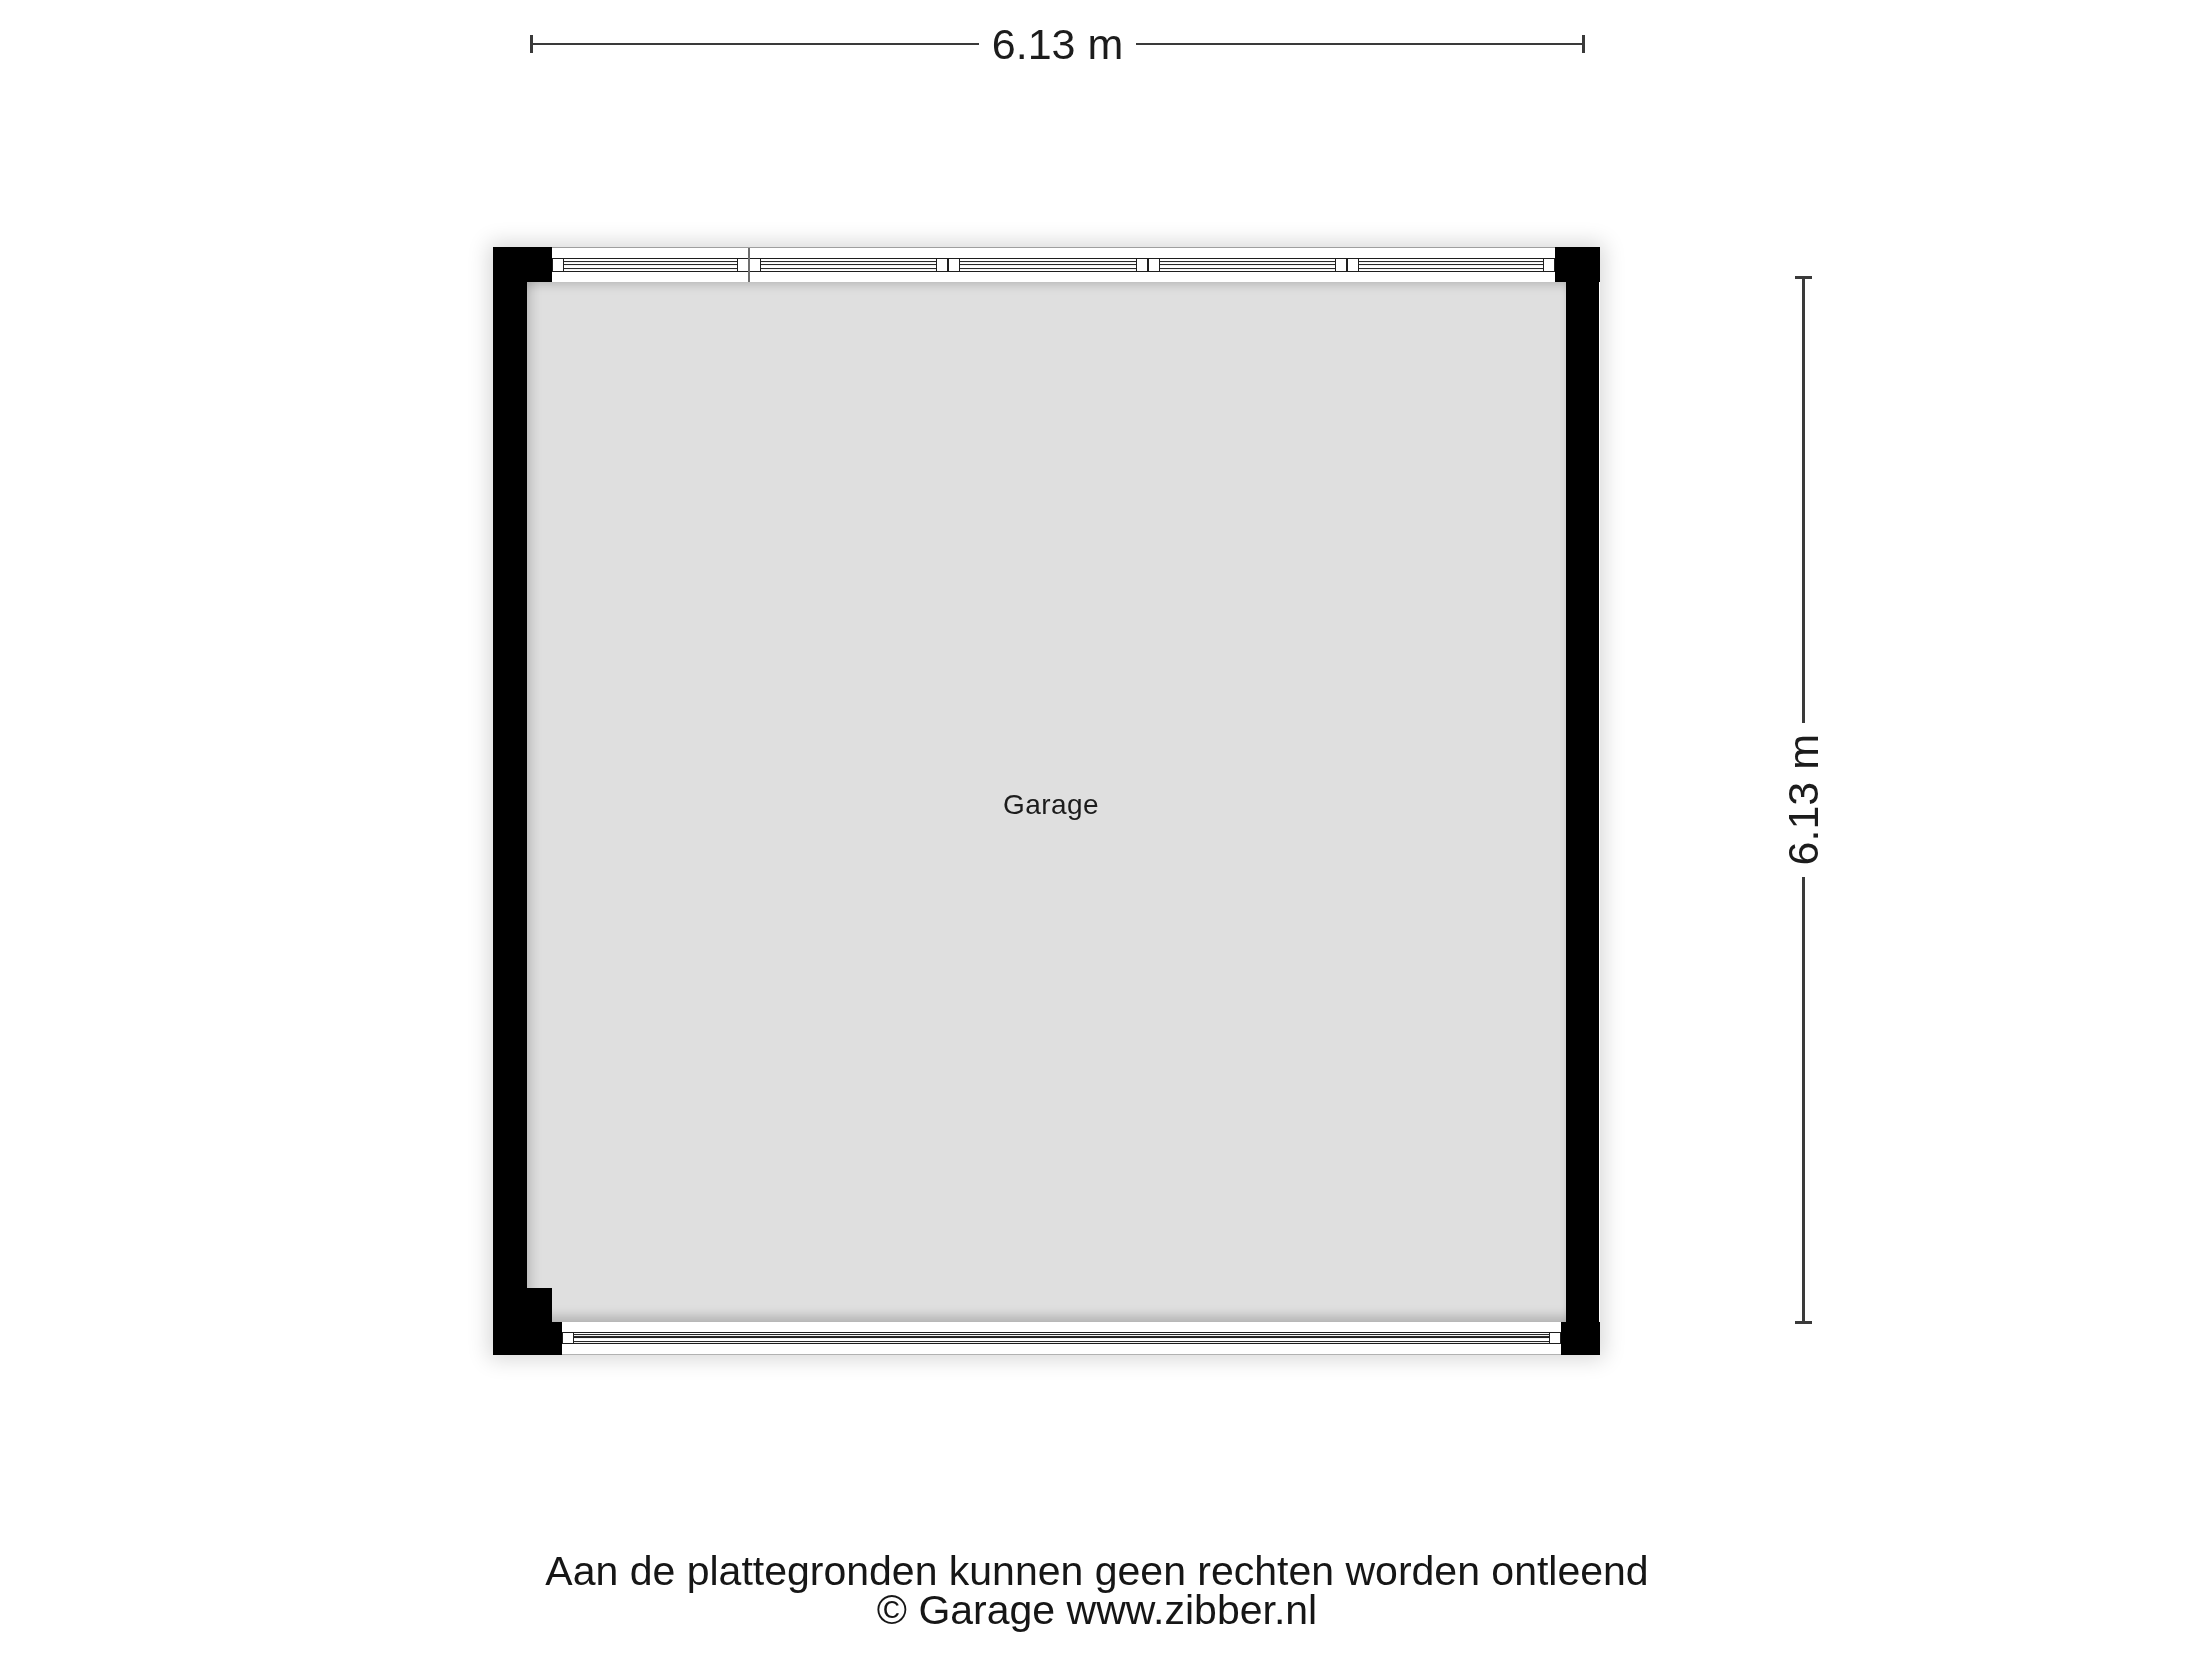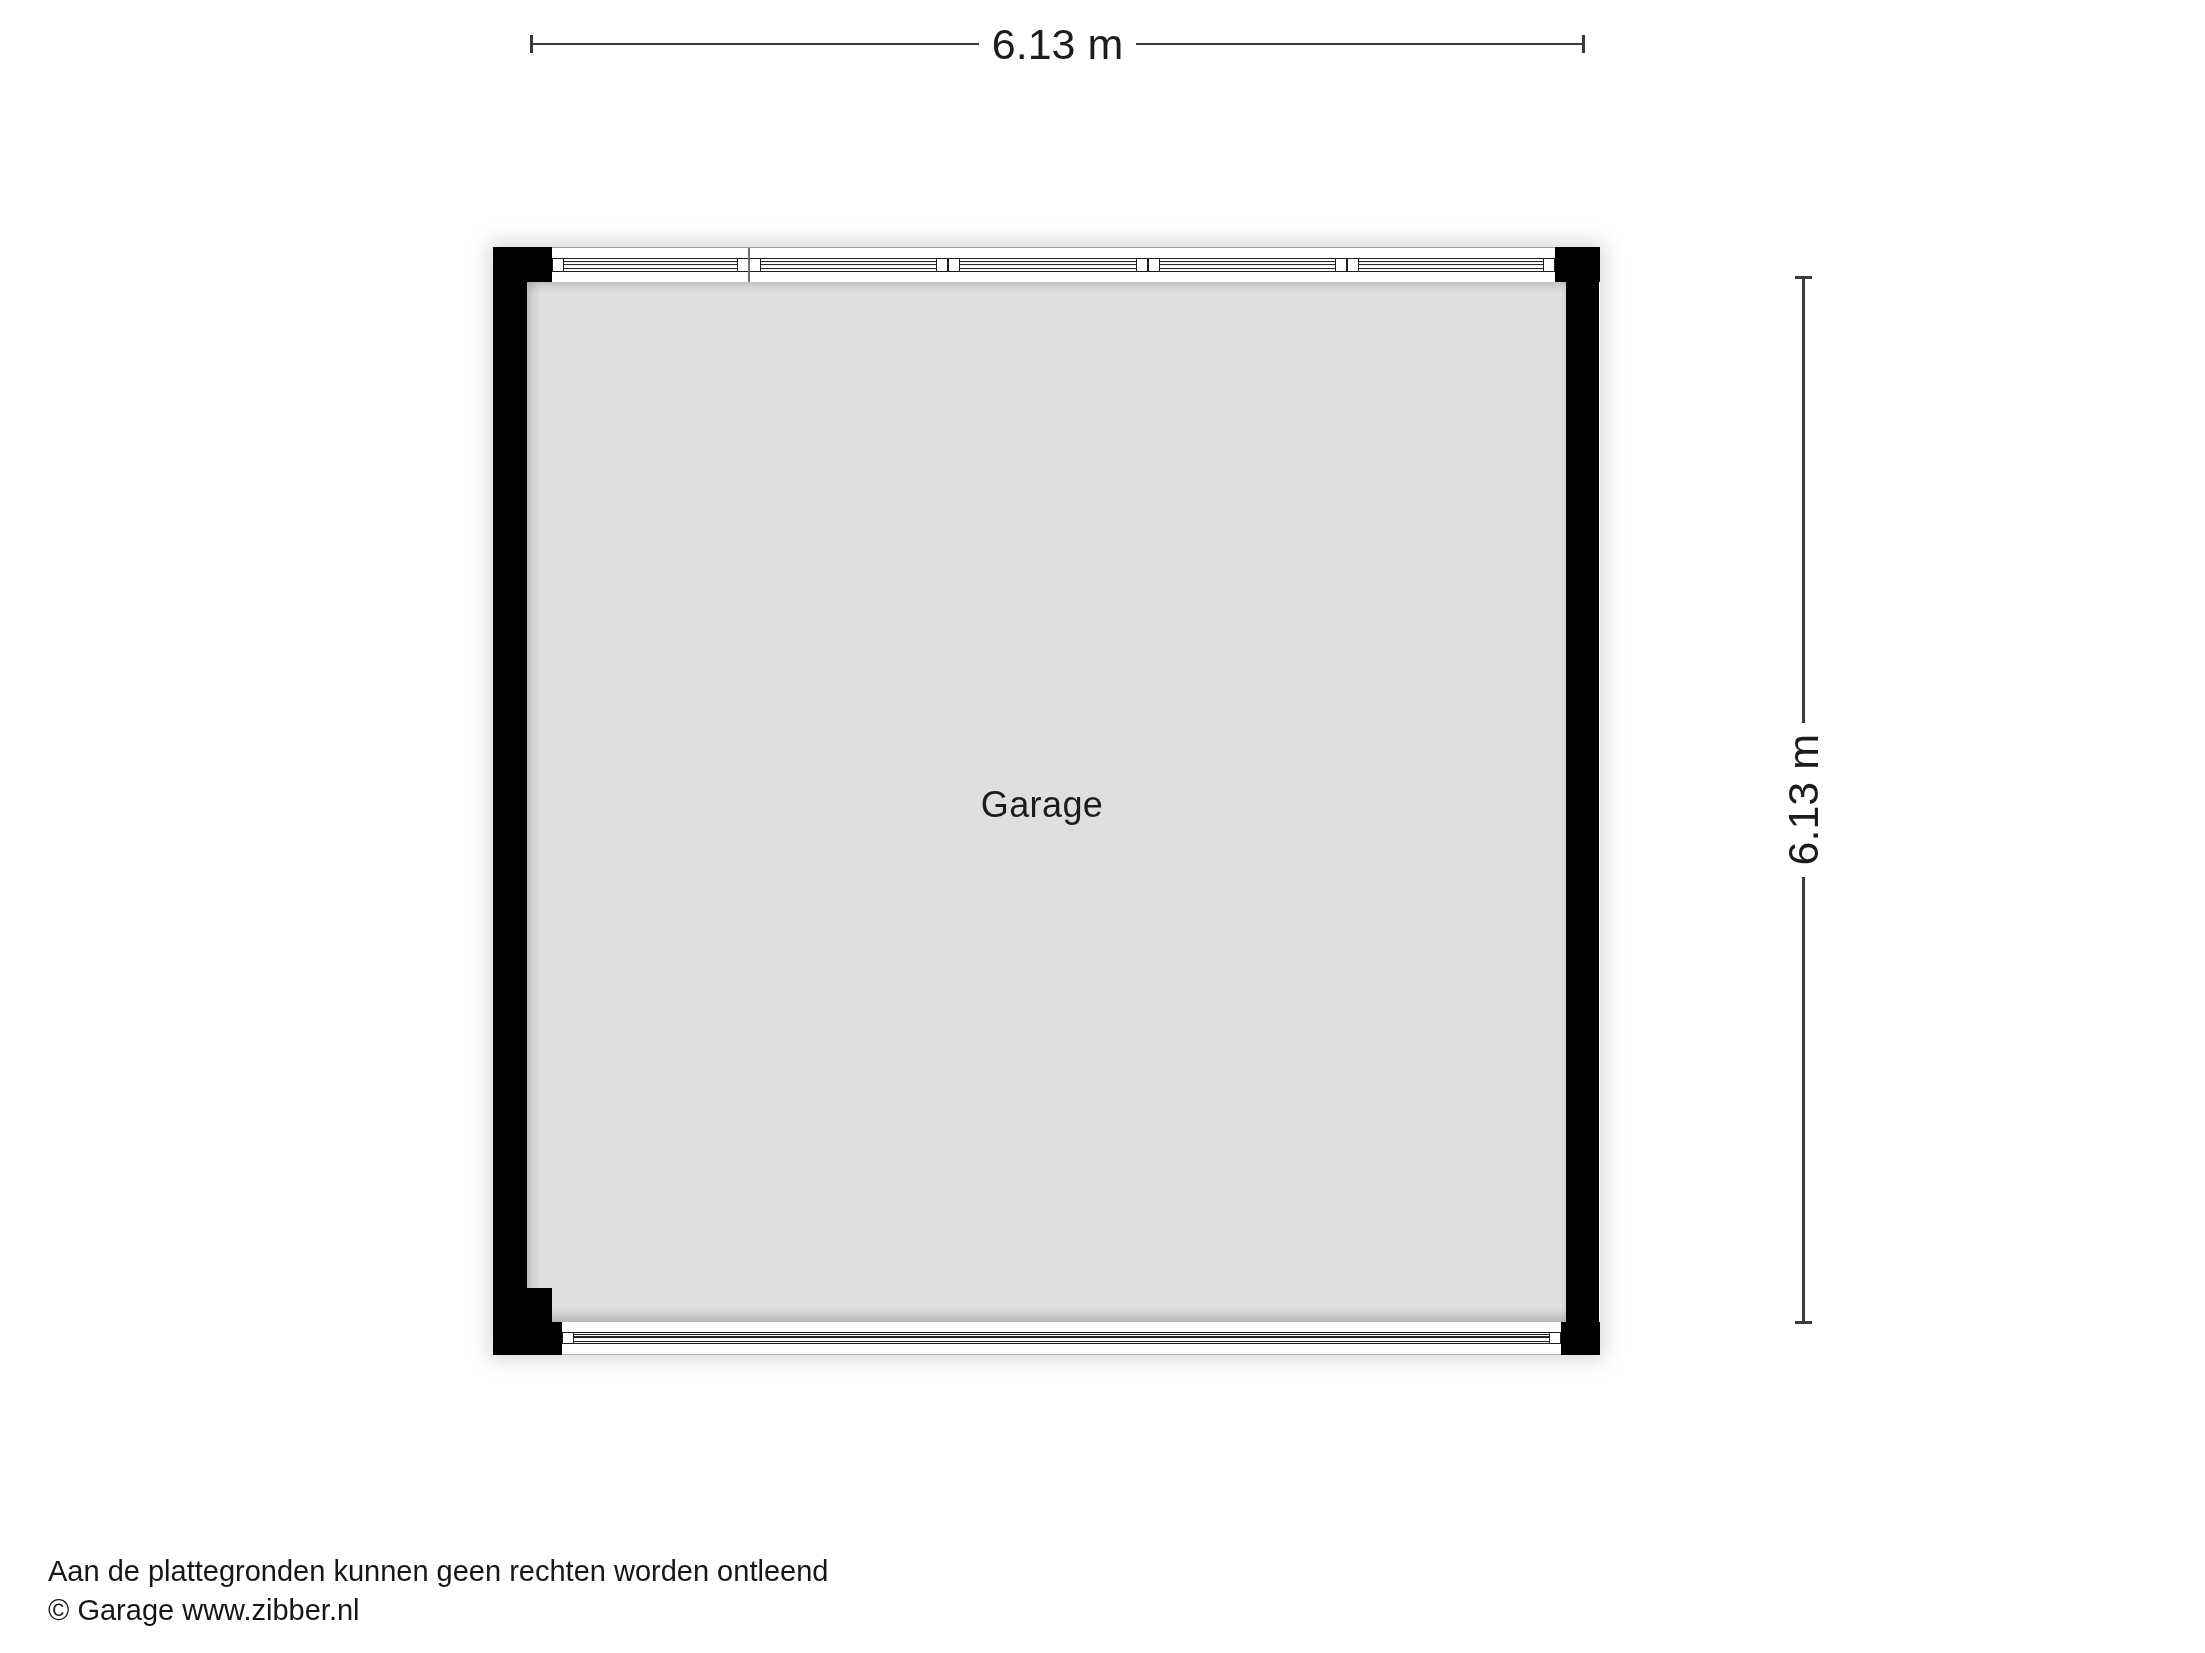--- a/index.html
+++ b/index.html
@@ -65,26 +65,26 @@
   .cell-left{left:0;}
   .cell-right{right:0;}
 
   .window-mullion{position:absolute;top:0;bottom:0;width:23.6px;background:#fff;
     border-left:1.6px solid var(--window-frame);border-right:1.6px solid var(--window-frame);}
   .mullion-mid{position:absolute;left:50%;top:0;bottom:0;width:1.6px;margin-left:-0.8px;
     background:var(--window-frame);}
 
   .unit-separator{position:absolute;left:196px;top:0;bottom:0;width:1.6px;background:#6f6f6f;}
 
-  .room-label{position:absolute;left:29px;top:537px;width:1040px;height:41px;line-height:41px;
-    text-align:center;font-size:36px;color:var(--text);letter-spacing:0.4px;}
+  .room-label{position:absolute;left:38px;top:537px;width:1040px;height:41px;line-height:41px;
+    text-align:center;font-size:28px;color:var(--text);letter-spacing:0.4px;}
 
   
-  .footer{position:absolute;left:0;top:1552px;width:2098px;text-align:left;
-    font-size:29px;line-height:39px;color:#161616;}
+  .footer{position:absolute;left:0;top:1552px;width:2098px;text-align:center;
+    font-size:41px;line-height:39px;color:#161616;}
 </style>
 </head>
 <body>
 
 <div class="page">
 
   <div class="dim-h">
     <div class="tick"></div>
     <div class="seg"></div>
     <div class="dim-label">6.13 m</div>

